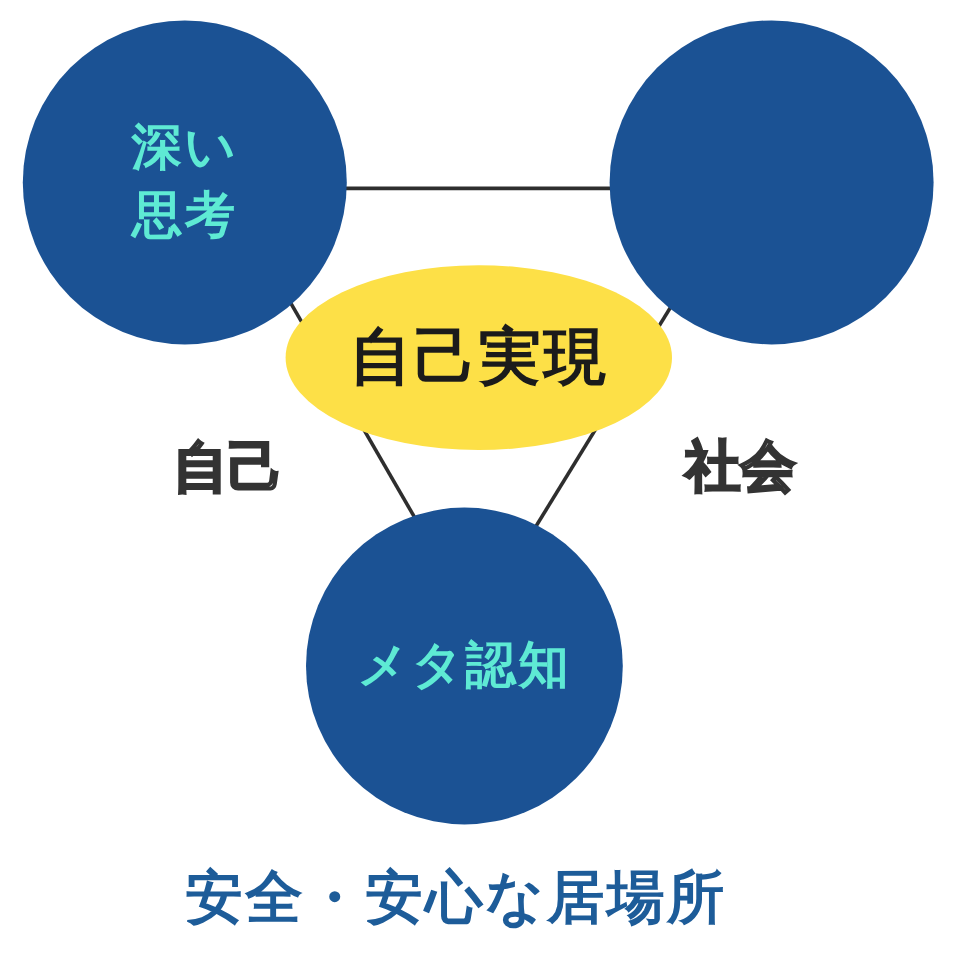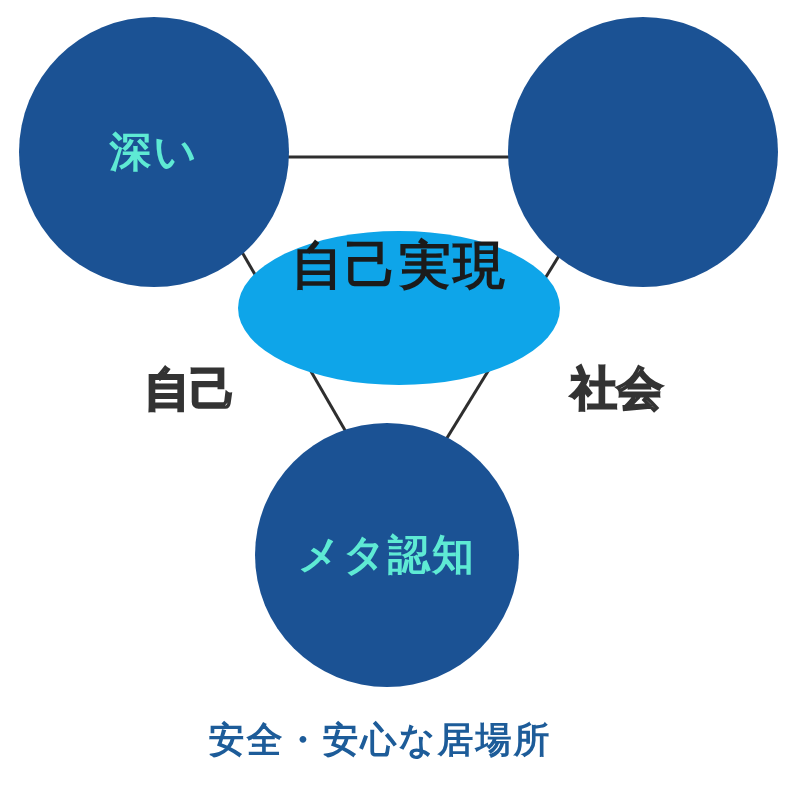--- a/index.html
+++ b/index.html
@@ -37,26 +37,27 @@
     font-weight: 600;
     line-height: 56px;
     letter-spacing: 2px;
   }
   .circle-tl { left: 19px;  top: 17px;  width: 270px; height: 270px; }
   .circle-tr { left: 508px; top: 17px;  width: 270px; height: 270px; }
   .circle-b  { left: 255px; top: 423px; width: 264px; height: 264px; }
 
   .center-ellipse {
     position: absolute;
-    left: 238px; top: 231px;
+    left: 238px; top: 221px;
     width: 322px; height: 154px;
     border-radius: 50%;
-    background: #0ea5e9;
+    background: #fde047;
     z-index: 3;
     display: flex;
+    align-items: center;
     justify-content: center;
   }
   .center-ellipse .center-text {
     color: #1B1B1B;
     font-size: 52px;
     font-weight: 600;
     letter-spacing: 2px;
     white-space: nowrap;
   }
   .edge-label {
@@ -74,40 +75,41 @@
   .edge-label-right { left: 617px; top: 389px; }
 
   .caption {
     position: absolute;
     left: 0;
     top: 716px;
     width: 760px;
     text-align: center;
     z-index: 4;
     color: #1D5C99;
-    font-size: 36px;
+    font-size: 48px;
     font-weight: 700;
     letter-spacing: 2px;
     white-space: nowrap;
   }
 </style>
 </head>
 <body>
 
 <div class="stage">
 
   <svg class="connectors" viewBox="0 0 800 800" xmlns="http://www.w3.org/2000/svg">
     <line x1="155" y1="157" x2="645" y2="157" stroke="#2E2E2E" stroke-width="3"></line>
     <line x1="183" y1="150" x2="420" y2="560" stroke="#2E2E2E" stroke-width="3"></line>
     <line x1="624" y1="150" x2="372" y2="560" stroke="#2E2E2E" stroke-width="3"></line>
   </svg>
 
   <div class="node-circle circle-tl">
     <div class="node-text">
       <div>深い</div>
+      <div>思考</div>
     </div>
   </div>
 
   <div class="node-circle circle-tr">
     <div class="node-text">
     </div>
   </div>
 
   <div class="node-circle circle-b">
     <div class="node-text">

